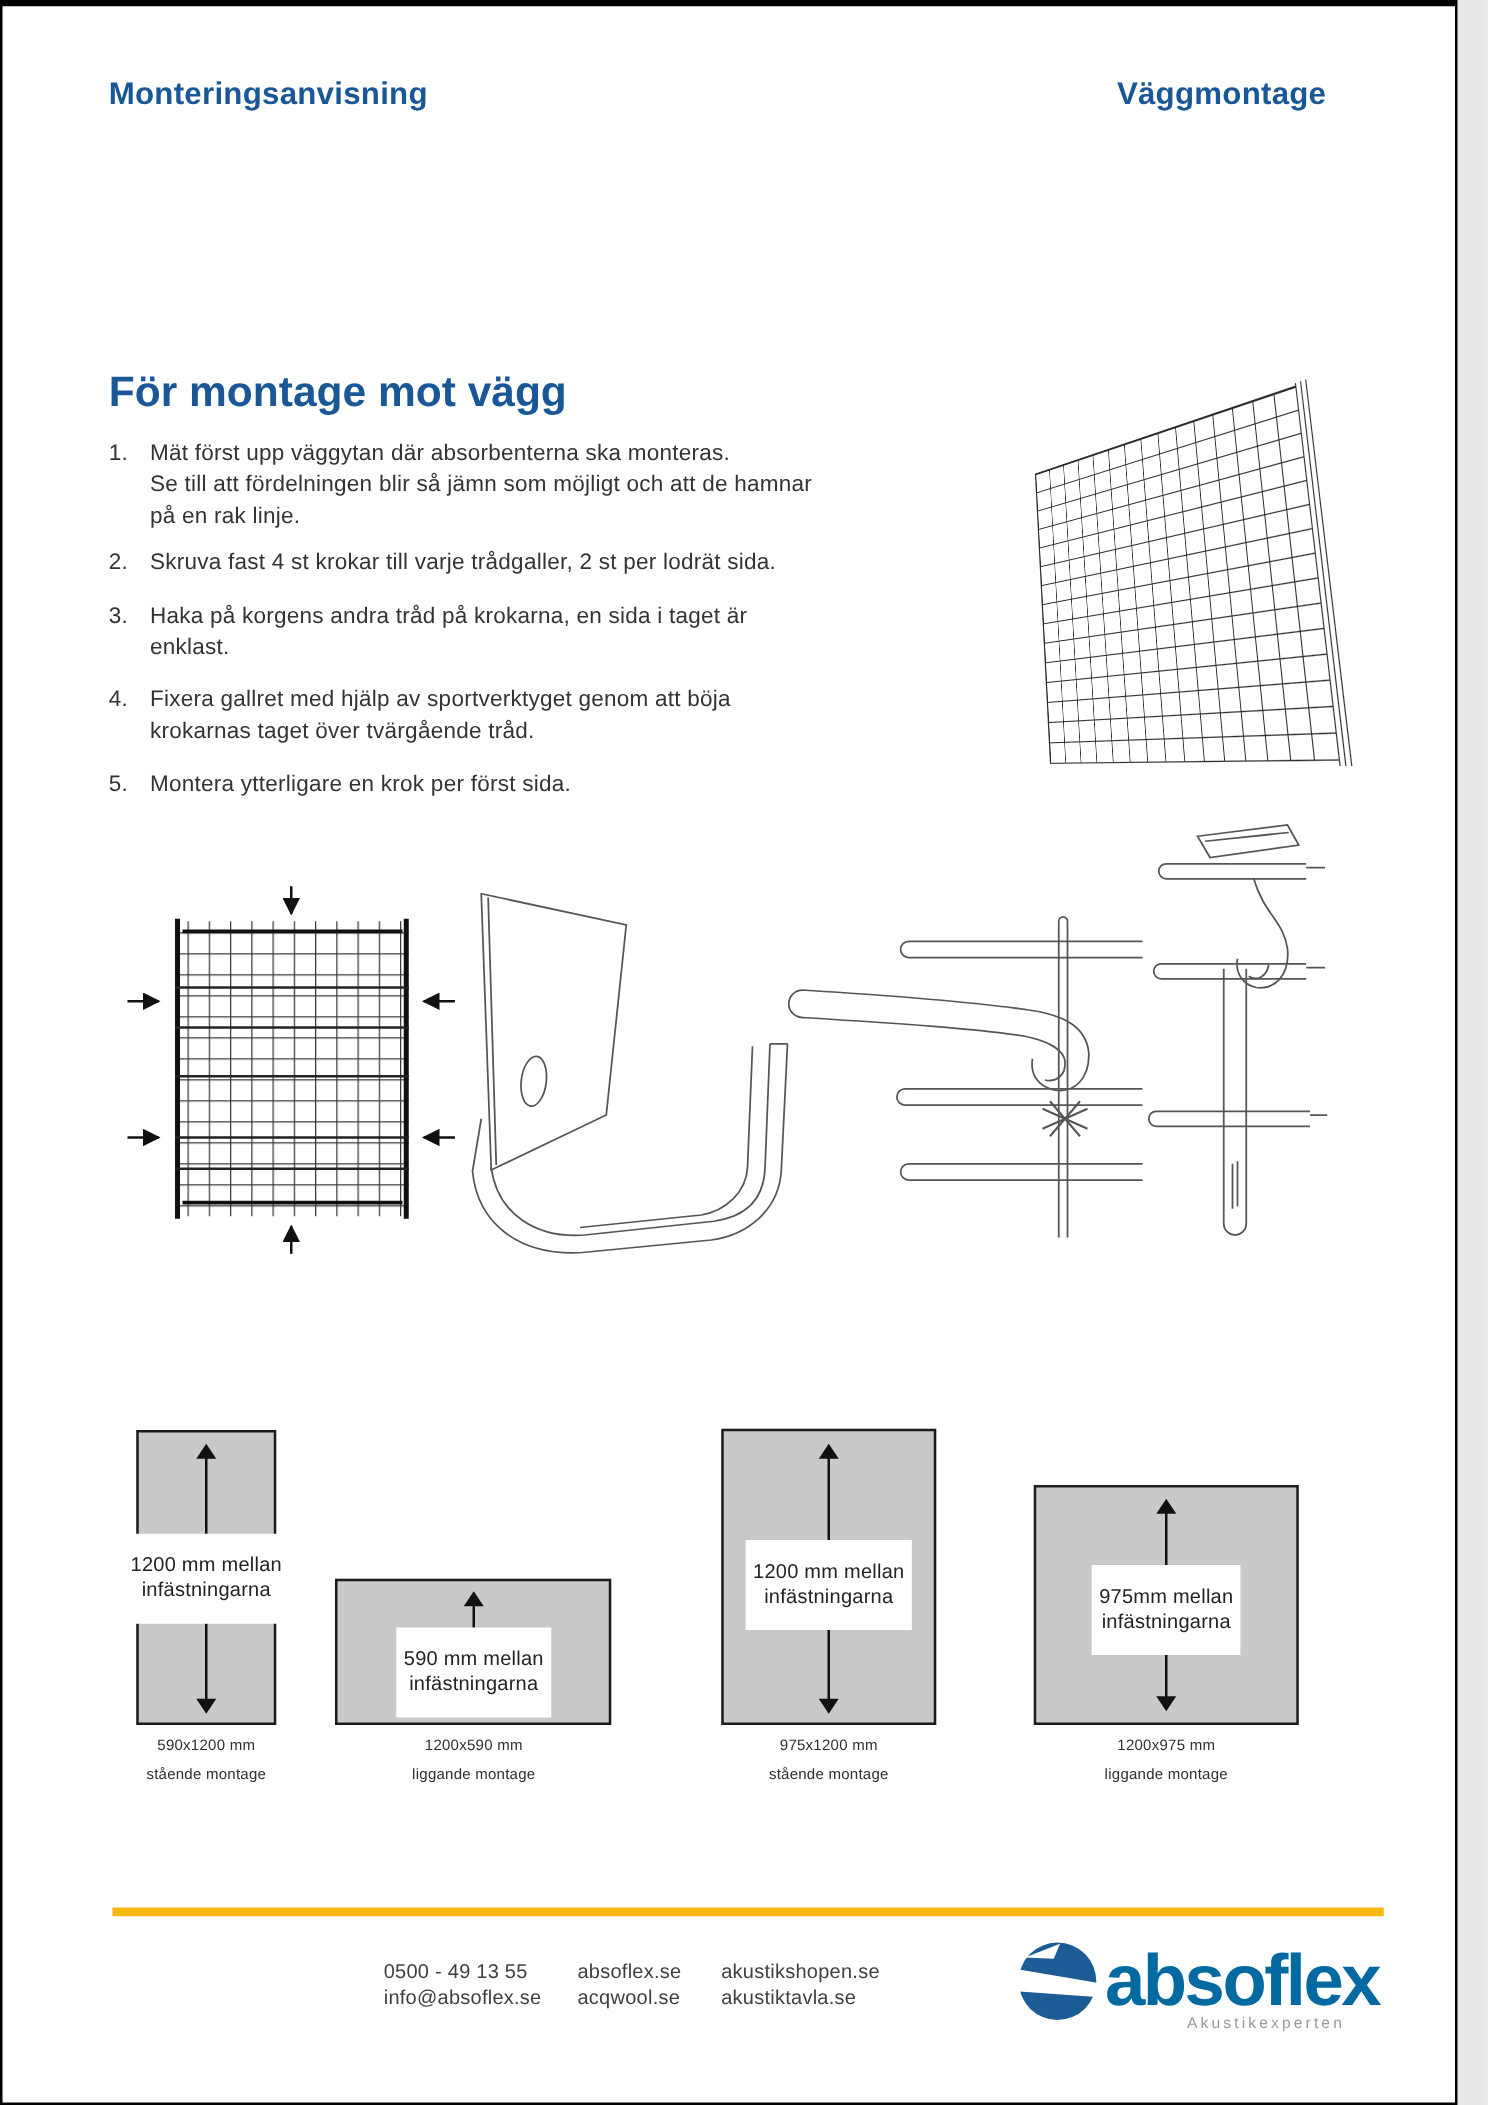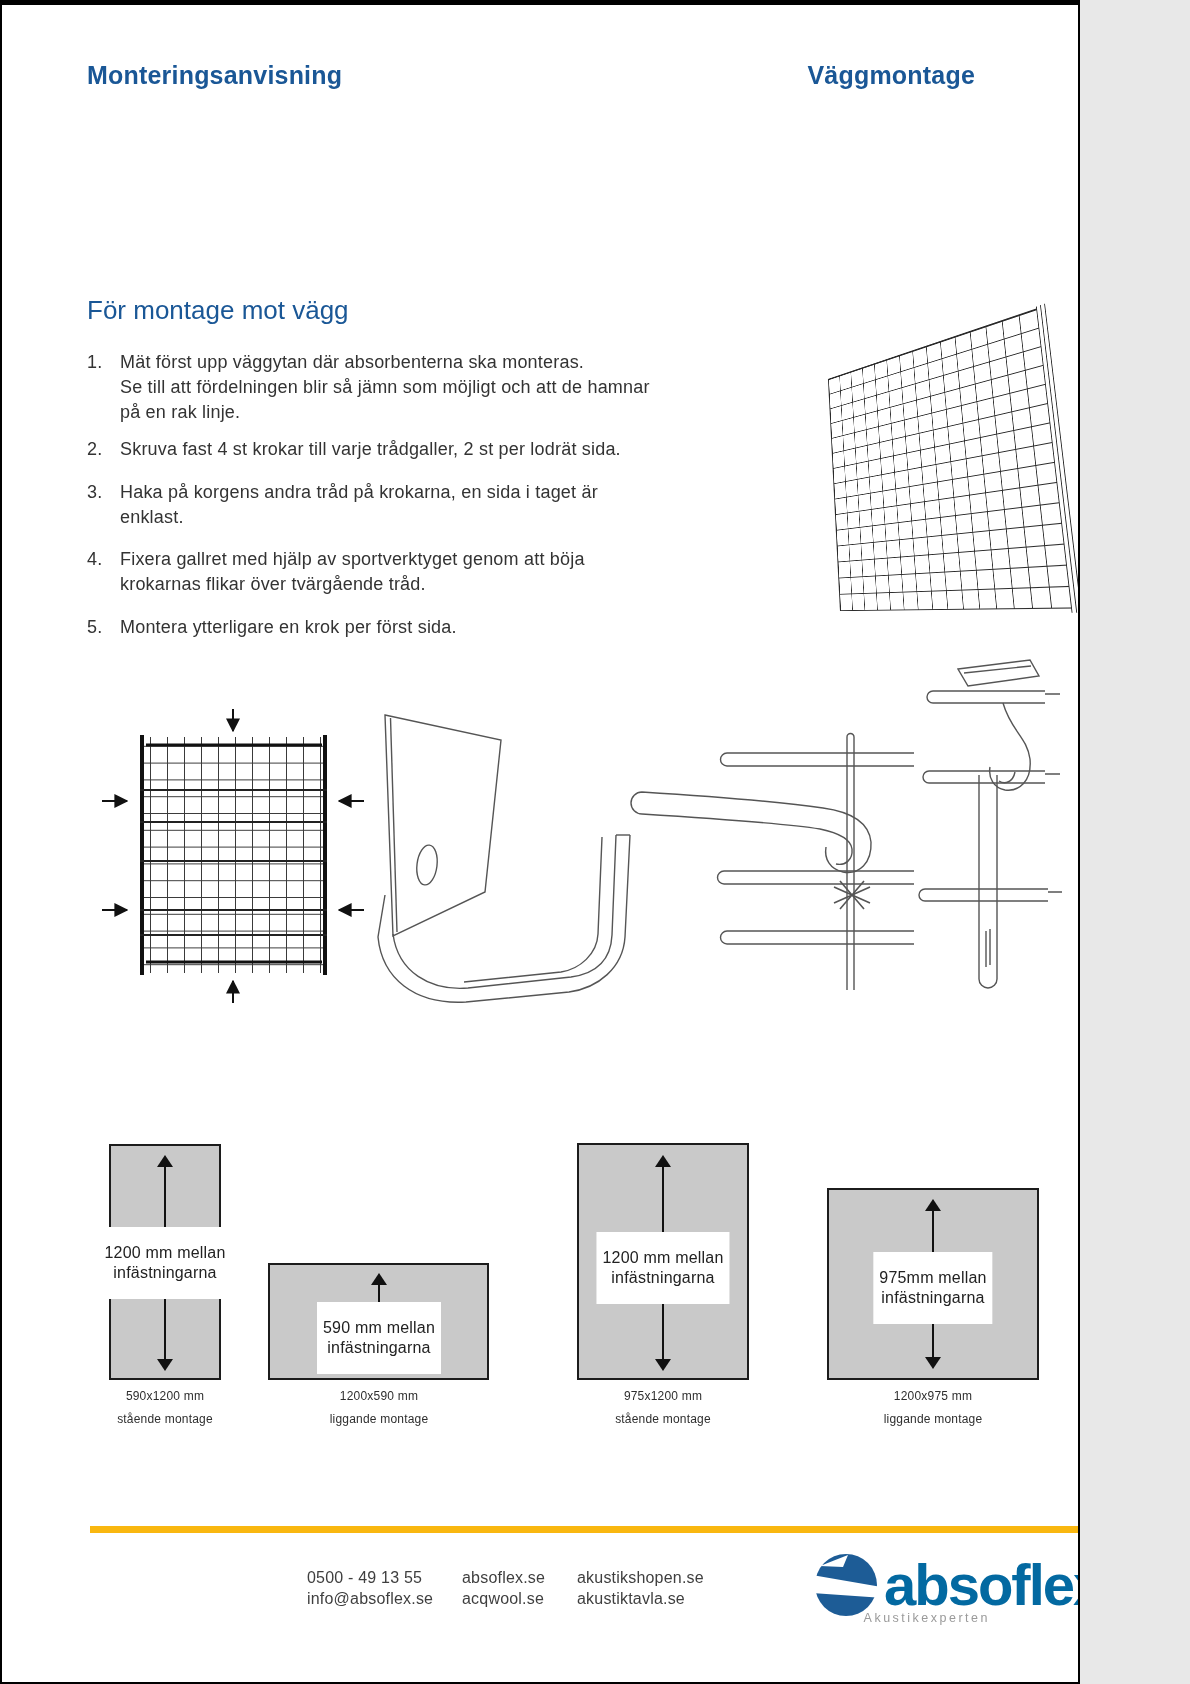--- a/index.html
+++ b/index.html
@@ -1,30 +1,30 @@
 <!DOCTYPE html>
 <html><head>
 <meta charset="utf-8">
 <style>
   html,body{margin:0;padding:0;background:#e8e8e8;}
   .page{
-    position:relative;width:1080px;height:1684px;background:#ffffff;
+    position:relative;width:1166px;height:1684px;background:#ffffff;
     font-family:"Liberation Sans",sans-serif;color:#2b2b2b;overflow:hidden;
     border-left:2px solid #000;border-right:2px solid #000;border-bottom:2px solid #000;
     border-top:5px solid #000;box-sizing:border-box;
   }
   .abs{position:absolute;}
   .blue{color:#1a5796;}
   .prelines{white-space:pre-line;}
 
   .hdr{top:56px;font-size:25px;font-weight:bold;letter-spacing:.2px;}
   .hdr-left{left:85px;}
   .hdr-right{right:103px;}
   .doc-title{left:83px;top:134px;font-size:88px;font-weight:bold;line-height:1;letter-spacing:-1px;}
-  .sec-head{left:85px;top:290px;font-size:26px;font-weight:normal;text-align:right;}
+  .sec-head{left:85px;top:290px;font-size:34px;font-weight:bold;text-align:right;}
 
   .step{position:absolute;left:85px;display:flex;font-size:18px;line-height:25px;letter-spacing:.2px;color:#333;}
   .step .n{width:33px;flex:0 0 33px;}
   .step .t{width:680px;}
 
   
   .mesh-wrap{left:718px;top:286px;width:350px;height:330px;perspective:600px;perspective-origin:80% 40%;}
   .mesh{
     position:absolute;right:18px;top:10px;width:330px;height:300px;
     transform-origin:100% 45%;
@@ -82,21 +82,21 @@
     <span class="t prelines">Skruva fast 4 st krokar till varje trådgaller, 2 st per lodrät sida.</span>
   </div>
   <div class="step" style="top:475px">
     <span class="n">3.</span>
     <span class="t prelines">Haka på korgens andra tråd på krokarna, en sida i taget är
 enklast.</span>
   </div>
   <div class="step" style="top:542px">
     <span class="n">4.</span>
     <span class="t prelines">Fixera gallret med hjälp av sportverktyget genom att böja
-krokarnas flikar över tvärgående tråd.</span>
+krokarnas taget över tvärgående tråd.</span>
   </div>
   <div class="step" style="top:610px">
     <span class="n">5.</span>
     <span class="t prelines">Montera ytterligare en krok per först sida.</span>
   </div>
 
   <div class="abs mesh-wrap">
     <div class="mesh">
       <div class="fold"></div>
     </div>

